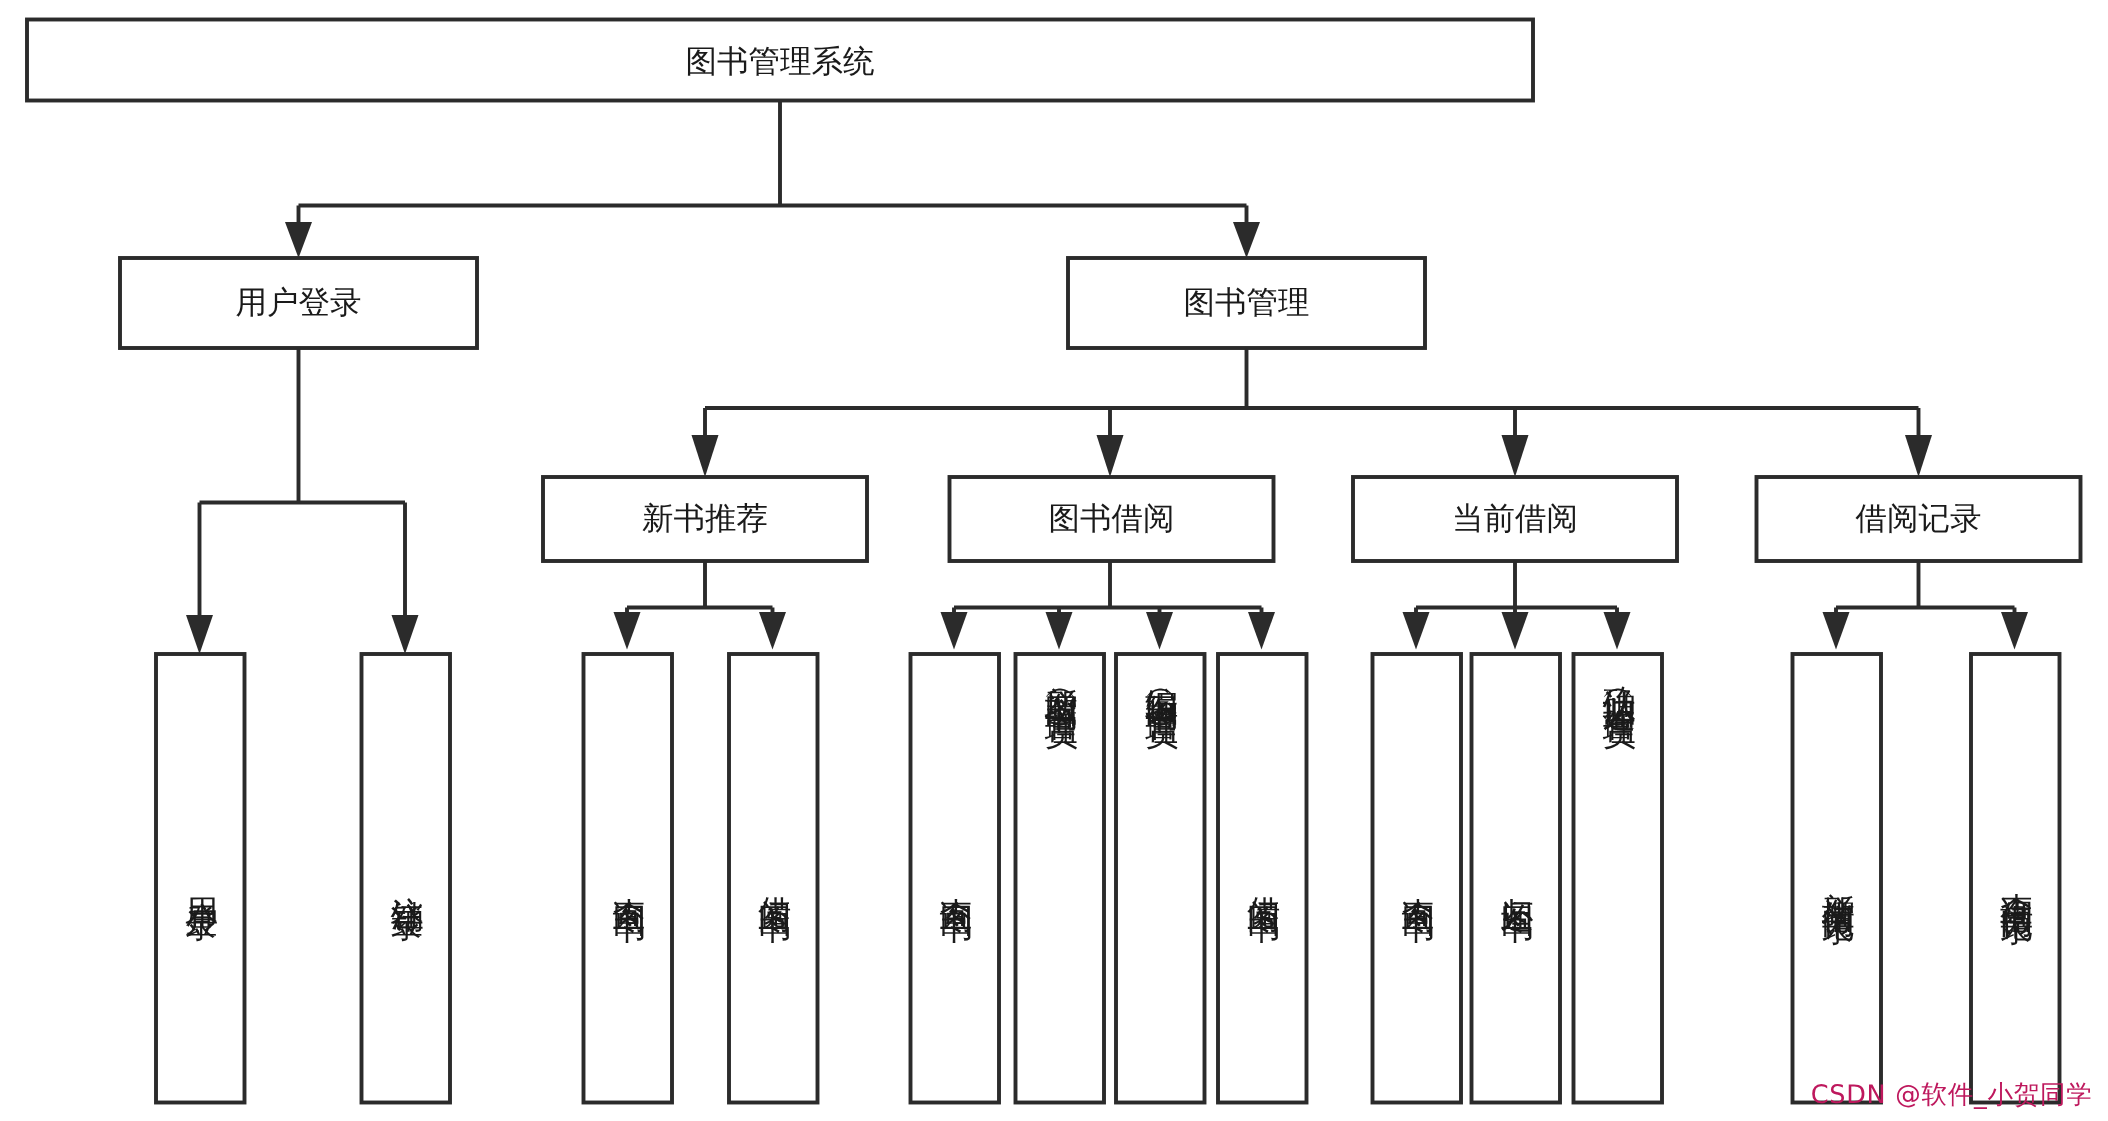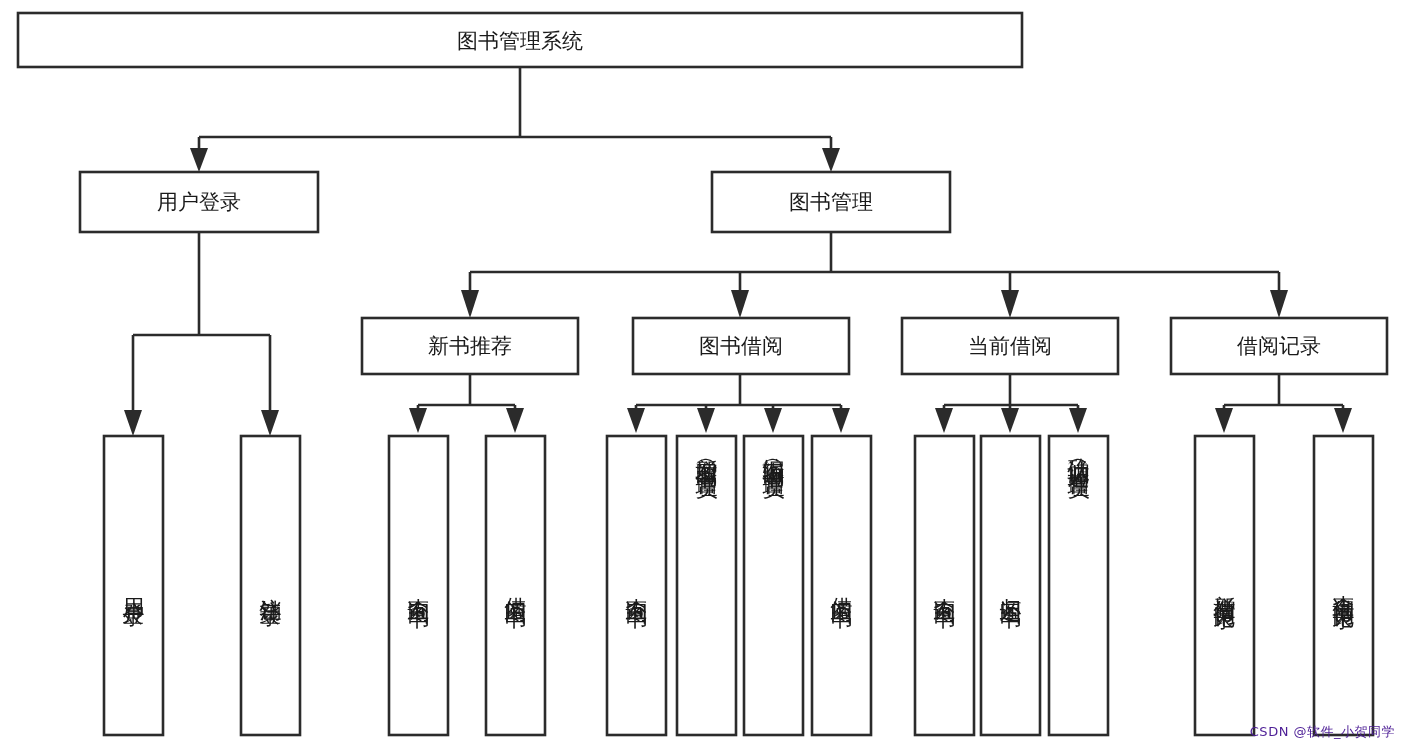--- a/index.html
+++ b/index.html
@@ -66,22 +66,22 @@
     letter-spacing: 3px;
     color: #1a1a1a;
     text-align: center;
     white-space: nowrap;
   }
   #watermark {
     position: absolute;
     right: 10px;
     bottom: 6px;
     font-family: "DejaVu Sans", "Liberation Sans", sans-serif;
-    font-size: 13px;
-    color: #4c1d95;
+    font-size: 17px;
+    color: #be185d;
     letter-spacing: 0.5px;
     white-space: nowrap;
   }
 </style>
 </head>
 <body>
 
 <div id="chart-root">
 
   <svg id="flow" viewBox="0 0 1405 747">

